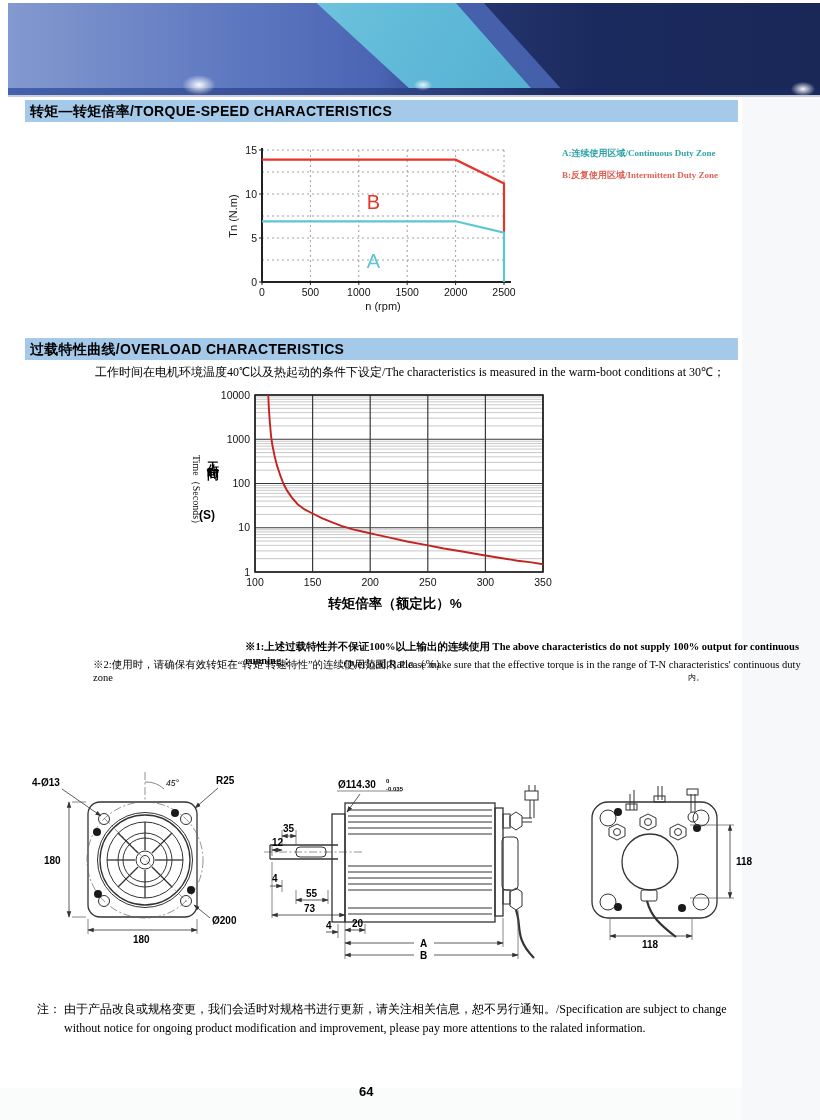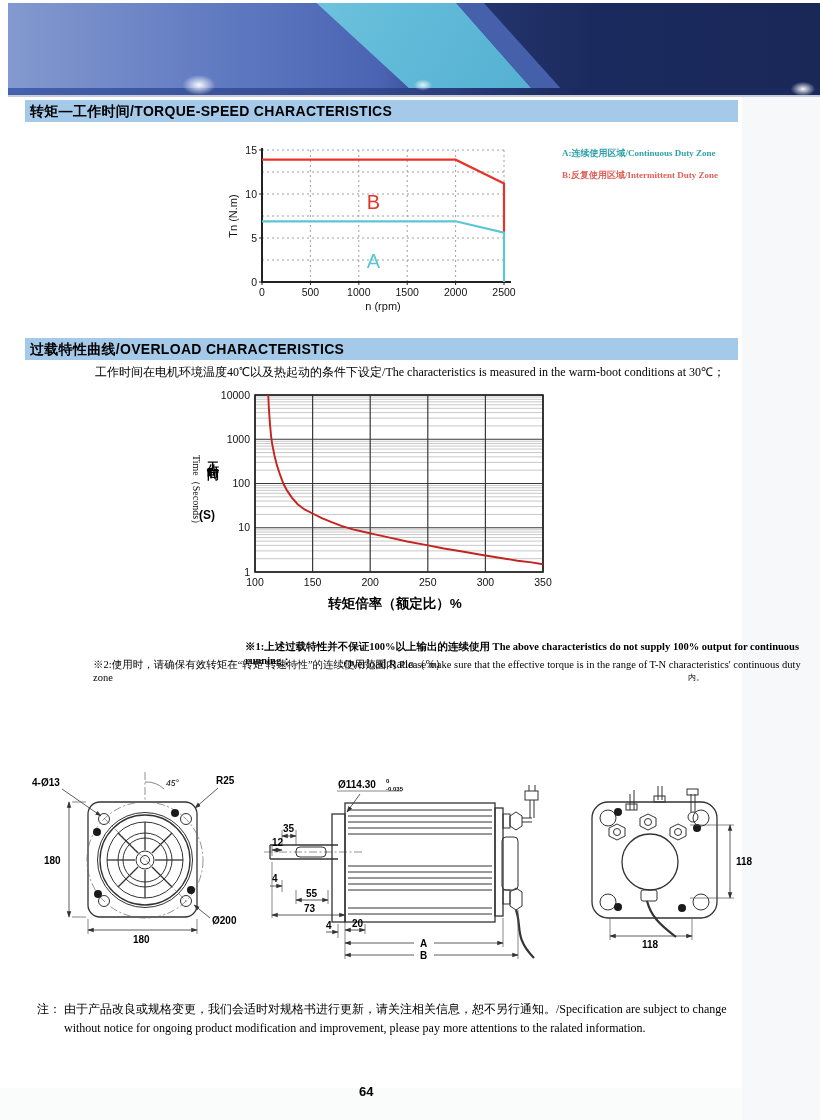--- a/index.html
+++ b/index.html
@@ -64,21 +64,21 @@
 
   <div class="banner">
     <div class="band-cyan"></div>
     <div class="band-blue"></div>
     <div class="band-bottom"></div>
     <div class="flare f1"></div>
     <div class="flare f2"></div>
     <div class="flare f3"></div>
   </div>
 
-  <div class="secbar" style="top:100px;">转矩—工作时间/TORQUE-SPEED CHARACTERISTICS</div>
+  <div class="secbar" style="top:100px;">转矩—转矩倍率/TORQUE-SPEED CHARACTERISTICS</div>
 
   <svg id="chart1" class="abs" style="left:228px;top:140px;" width="290" height="172">
       <line x1="82.4" y1="10" x2="82.4" y2="142" stroke="#888" stroke-width="0.8" stroke-dasharray="2,3"></line>
       <line x1="130.8" y1="10" x2="130.8" y2="142" stroke="#888" stroke-width="0.8" stroke-dasharray="2,3"></line>
       <line x1="179.2" y1="10" x2="179.2" y2="142" stroke="#888" stroke-width="0.8" stroke-dasharray="2,3"></line>
       <line x1="227.6" y1="10" x2="227.6" y2="142" stroke="#888" stroke-width="0.8" stroke-dasharray="2,3"></line>
       <line x1="276" y1="10" x2="276" y2="142" stroke="#888" stroke-width="0.8" stroke-dasharray="2,3"></line>
       <line x1="34" y1="120" x2="276" y2="120" stroke="#888" stroke-width="0.8" stroke-dasharray="2,3"></line>
       <line x1="34" y1="98.00000000000001" x2="276" y2="98.00000000000001" stroke="#888" stroke-width="0.8" stroke-dasharray="2,3"></line>
       <line x1="34" y1="76" x2="276" y2="76" stroke="#888" stroke-width="0.8" stroke-dasharray="2,3"></line>

